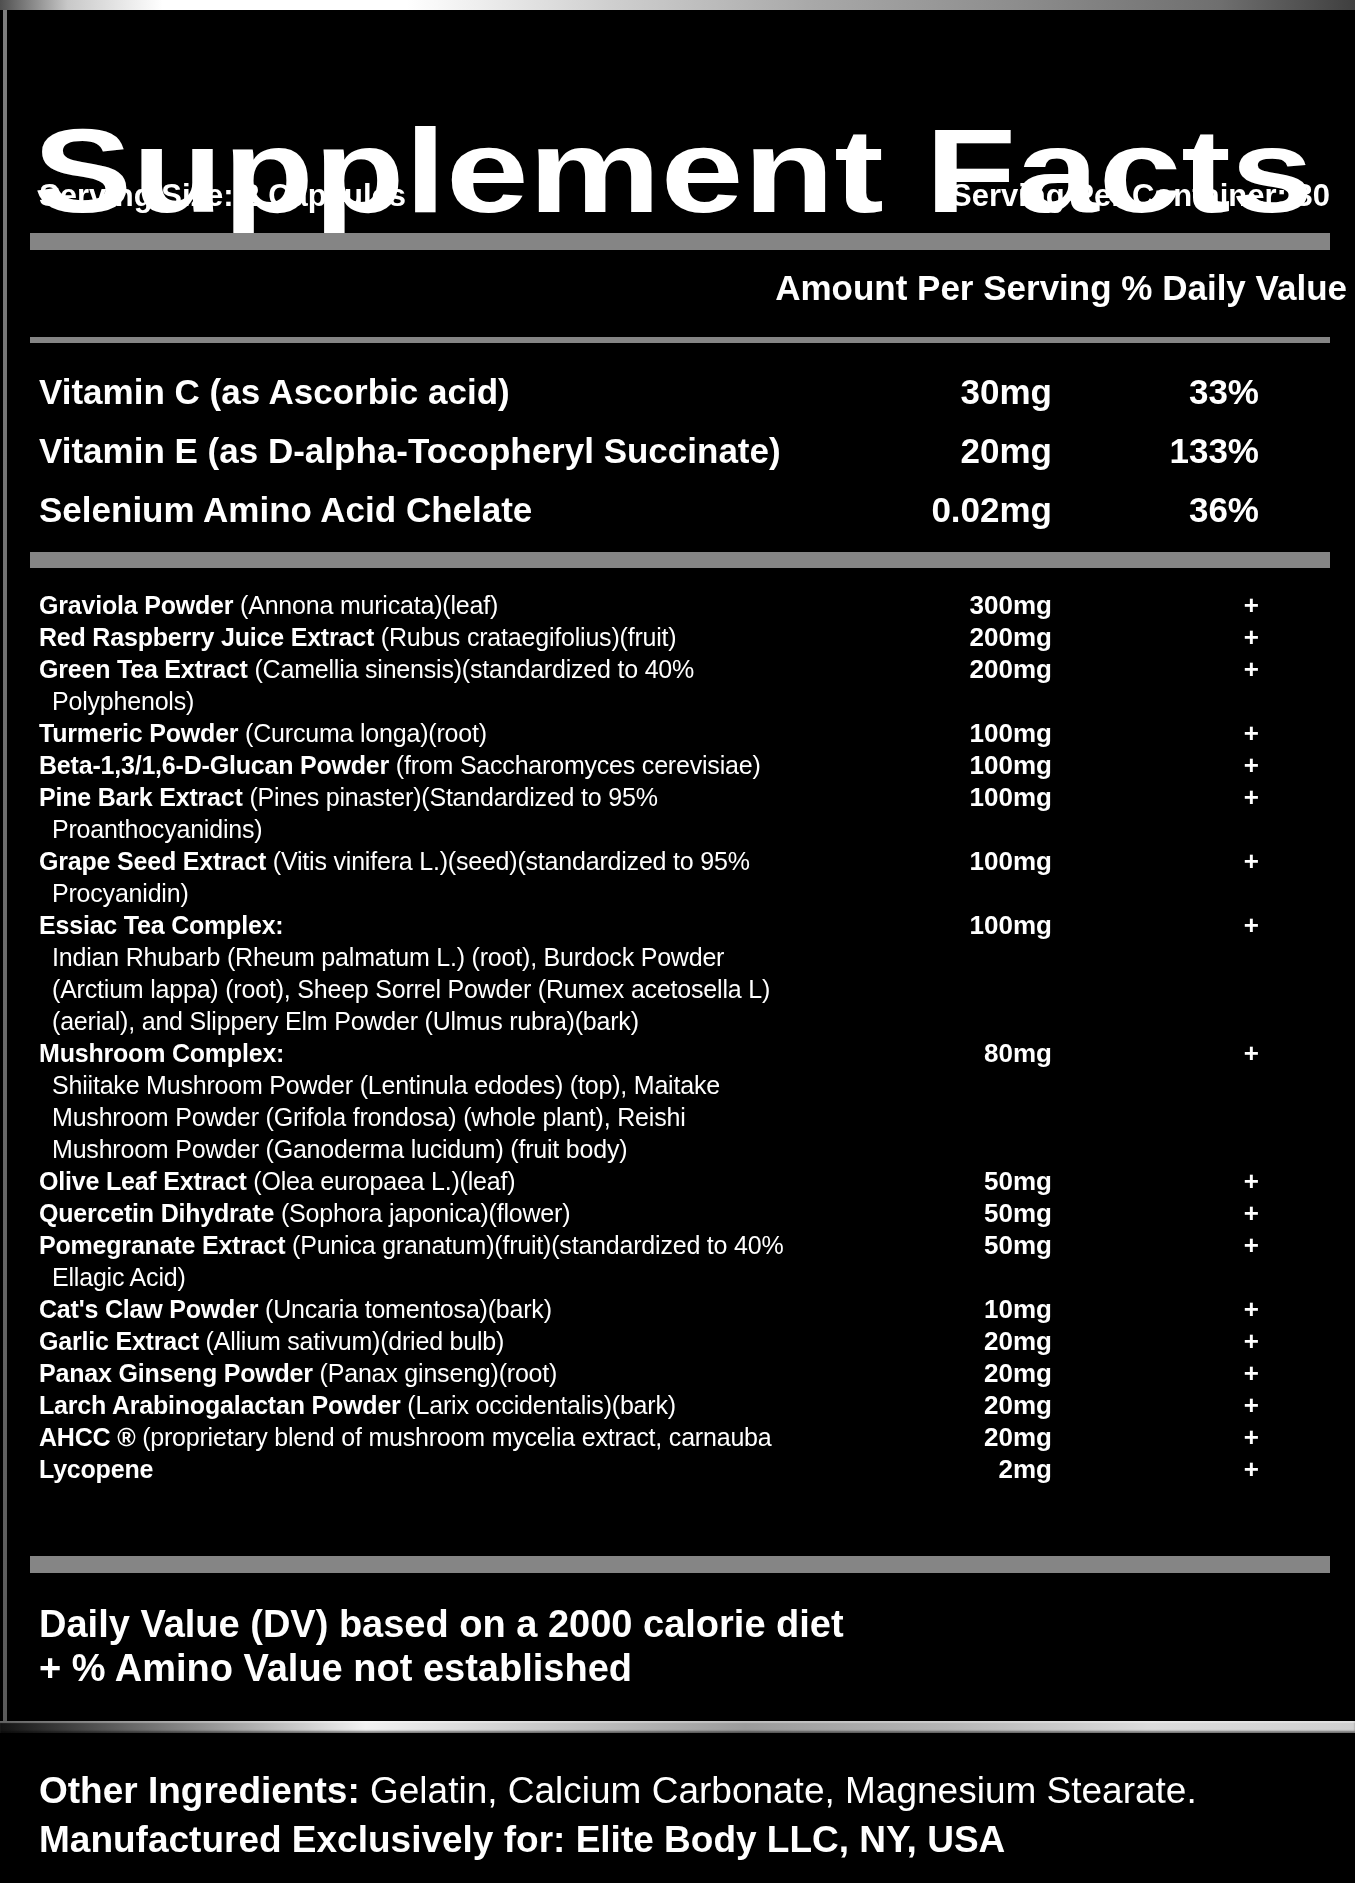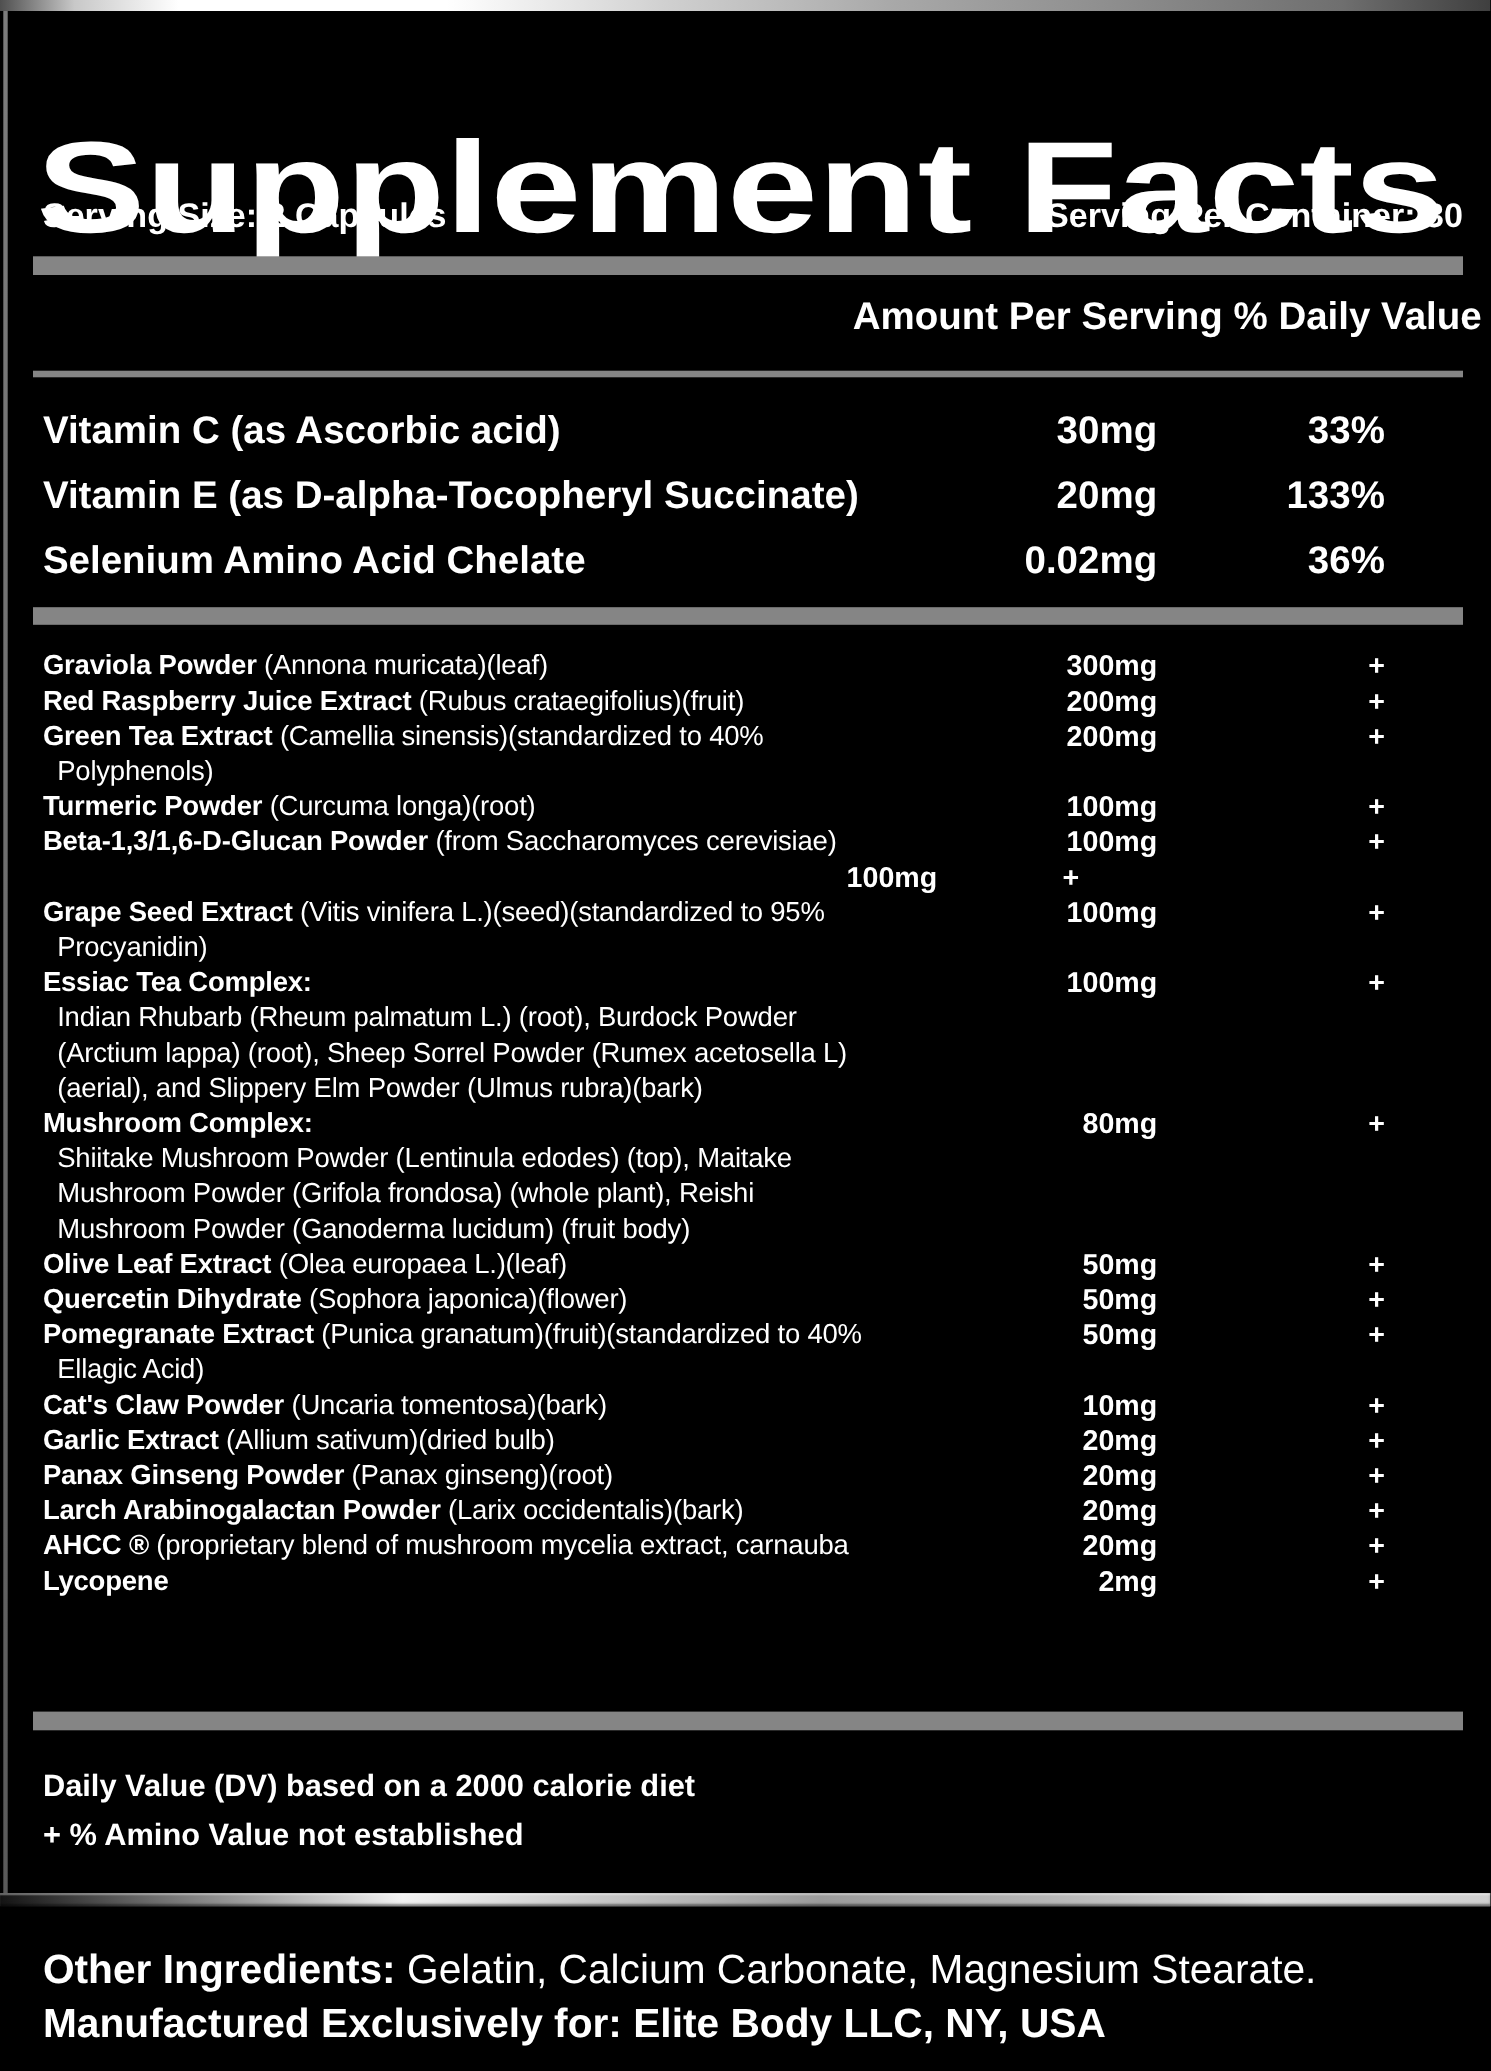--- a/index.html
+++ b/index.html
@@ -52,21 +52,21 @@
   #vitamin-rows .row .amount,#vitamin-rows .row .dv{font-size:35px;}
   #bar2{top:552px;height:16px;}
   #ingredient-rows{
     position:absolute;left:39px;right:25px;top:589px;
     font-size:25px;line-height:32px;letter-spacing:-0.2px;
   }
   #ingredient-rows .amount,#ingredient-rows .dv{font-size:26px;letter-spacing:0;}
   #bar3{top:1556px;height:17px;}
   #footnotes{
     position:absolute;left:39px;top:1602px;
-    font-size:28px;font-weight:bold;line-height:44px;white-space:nowrap;
+    font-size:38px;font-weight:bold;line-height:44px;white-space:nowrap;
   }
   #metal-sep{
     position:absolute;left:0;right:0;top:1721px;height:12px;
     background:linear-gradient(90deg,#141414 0%,#6a6a6a 10%,#f2f2f2 27%,#c9c9c9 40%,
       #9b9b9b 55%,#b5b5b5 70%,#dcdcdc 85%,#cfcfcf 100%);
     box-shadow:inset 0 2px 1px rgba(255,255,255,.35), inset 0 -2px 2px rgba(0,0,0,.45);
   }
   #bottom-section{
     position:absolute;left:39px;top:1766px;
     font-size:37px;line-height:49px;white-space:nowrap;
@@ -142,20 +142,21 @@
     <div class="dv">+</div>
   </div>
 
   <div class="row">
     <div class="name-cell"><span class="iname">Beta-1,3/1,6-D-Glucan Powder</span><span class="idetail"> (from Saccharomyces cerevisiae)</span></div>
     <div class="amount">100mg</div>
     <div class="dv">+</div>
   </div>
 
   <div class="row">
+    <div class="name-cell"><span class="iname">Pine Bark Extract</span><span class="idetail"> (Pines pinaster)(Standardized to 95%</span><div class="subline">Proanthocyanidins)</div></div>
     <div class="amount">100mg</div>
     <div class="dv">+</div>
   </div>
 
   <div class="row">
     <div class="name-cell"><span class="iname">Grape Seed Extract</span><span class="idetail"> (Vitis vinifera L.)(seed)(standardized to 95%</span><div class="subline">Procyanidin)</div></div>
     <div class="amount">100mg</div>
     <div class="dv">+</div>
   </div>
 

